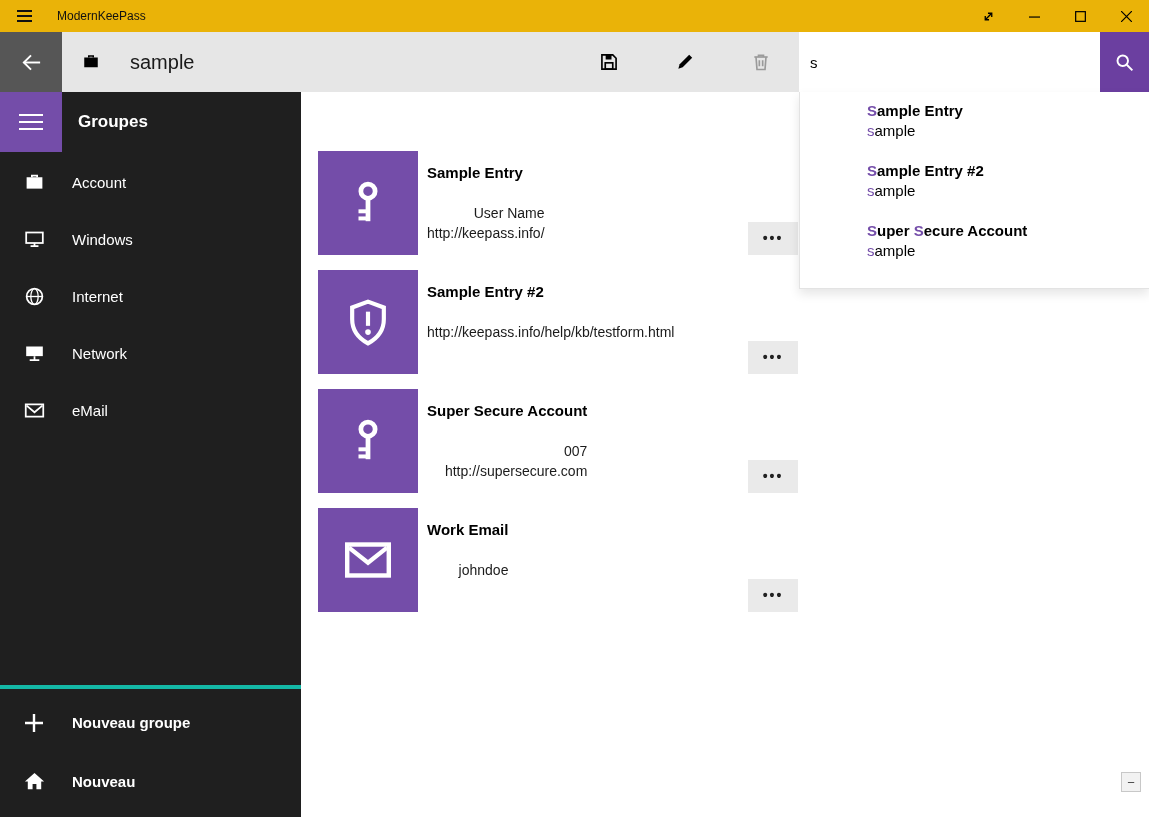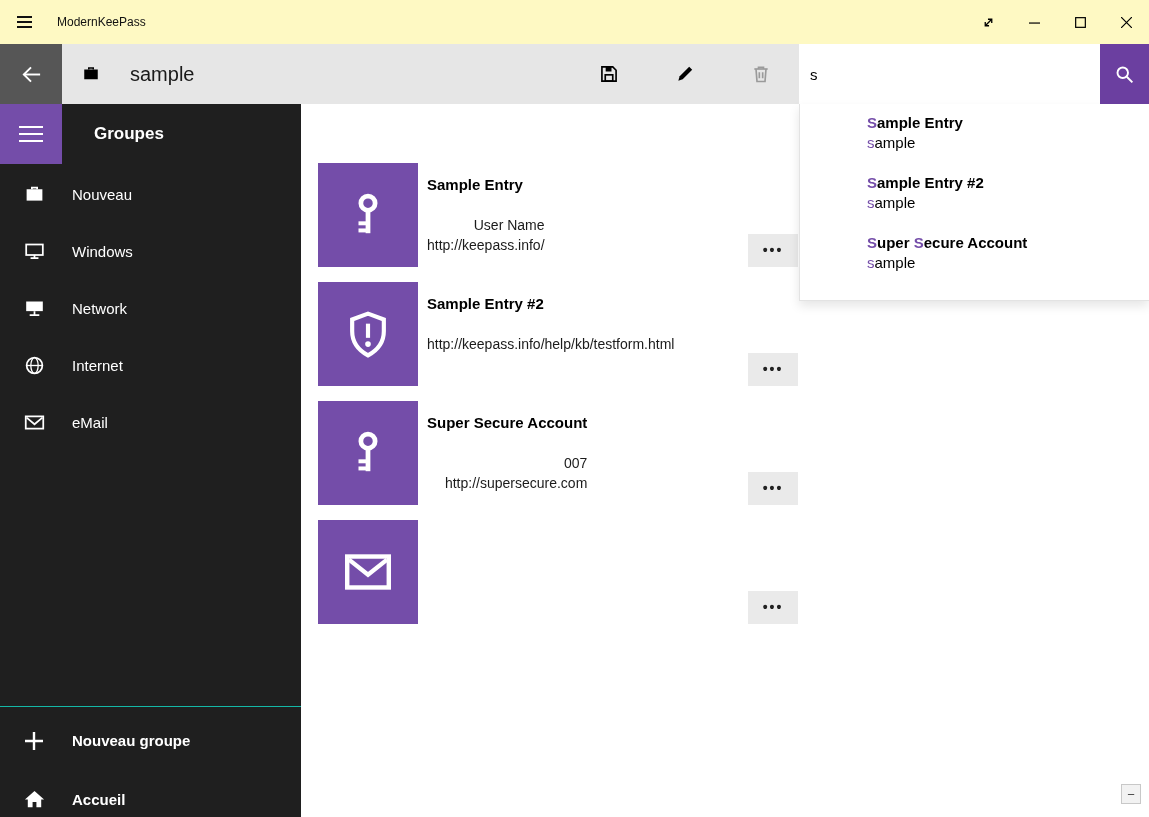--- a/index.html
+++ b/index.html
@@ -3,21 +3,21 @@
 <meta charset="utf-8">
 <style>
   * { margin:0; padding:0; box-sizing:border-box; }
   html,body { background:#888; }
   .app {
     width:1149px; height:817px; position:relative; overflow:hidden;
     background:#fff; font-family:"Liberation Sans","DejaVu Sans",sans-serif;
     color:#000;
   }
   
-  .titlebar { height:44px; background:#fef9c3; display:flex; align-items:center; }
+  .titlebar { height:32px; background:#eab308; display:flex; align-items:center; }
   .tb-menu { width:48px; height:32px; display:flex; align-items:center; justify-content:center; background:none; border:none; cursor:pointer; }
   .bars-sm { display:flex; flex-direction:column; gap:3px; }
   .bars-sm i { display:block; width:15px; height:2px; background:#111; }
   .tb-title { font-size:12px; color:#111; margin-left:9px; }
   .tb-controls { margin-left:auto; display:flex; height:32px; }
   .tb-btn { width:46px; height:32px; display:flex; align-items:center; justify-content:center; background:none; border:none; cursor:pointer; }
   
   .header { height:60px; background:#E6E6E6; display:flex; align-items:center; }
   .back-btn { width:62px; height:60px; background:#565656; border:none; display:flex; align-items:center; justify-content:center; cursor:pointer; flex-shrink:0; }
   .db-icon { margin-left:20px; display:flex; }
@@ -27,26 +27,26 @@
   .hdr-btn.disabled { cursor:default; }
   .searchbox { width:301px; height:60px; background:#fff; display:flex; align-items:center; padding-left:11px; font-size:15px; color:#000; cursor:text; }
   .search-btn { width:49px; height:60px; background:#6B3FA0; border:none; display:flex; align-items:center; justify-content:center; cursor:pointer; }
   
   .body { display:flex; height:725px; }
   .sidebar { width:301px; background:#1F1F1F; display:flex; flex-direction:column; flex-shrink:0; }
   .side-top { display:flex; align-items:center; height:60px; }
   .nav-hamburger { width:62px; height:60px; background:#744DA9; border:none; display:flex; align-items:center; justify-content:center; cursor:pointer; }
   .bars-lg { display:flex; flex-direction:column; gap:5px; }
   .bars-lg i { display:block; width:24px; height:2px; background:#fff; }
-  .groups-title { color:#fff; font-weight:700; font-size:17px; margin-left:32px; }
+  .groups-title { color:#fff; font-weight:700; font-size:17px; margin-left:16px; }
   .side-nav { margin-top:2px; }
   .side-item { height:57px; display:flex; align-items:center; padding-left:22px; cursor:pointer; }
   .side-item .sicon { width:24px; height:24px; display:flex; align-items:center; justify-content:center; flex-shrink:0; }
   .side-item .slabel { margin-left:26px; font-size:15px; color:#fff; }
-  .side-footer { margin-top:auto; border-top:1px solid #14b8a6; padding:4px 0 0; }
+  .side-footer { margin-top:auto; border-top:4px solid #14b8a6; padding:4px 0 6px; }
   .side-footer .side-item { height:59px; }
   .side-footer .slabel { font-weight:700; }
   
   .content { flex:1; position:relative; background:#fff; }
   .entry-list { padding:59px 0 0 17px; }
   .entry-row { display:flex; align-items:flex-start; width:480px; margin-bottom:15px; }
   .tile { width:100px; height:104px; background:#744DA9; display:flex; align-items:center; justify-content:center; flex-shrink:0; cursor:pointer; }
   .entry-text { margin-left:9px; padding-top:12px; }
   .entry-title { font-size:15px; font-weight:700; color:#000; line-height:20px; }
   .entry-sub { margin-top:20px; }
@@ -166,52 +166,52 @@
       </div>
 
       <nav class="side-nav">
         <div class="side-item">
           <span class="sicon">
             <svg viewBox="0 0 24 24" width="21" height="21">
                 <path d="M9 6 V4 h6 v2" fill="none" stroke="#fff" stroke-width="2"></path>
                 <rect x="3" y="6" width="18" height="13" fill="#fff"></rect>
               </svg>
           </span>
-          <span class="slabel">Nouveau</span>
+          <span class="slabel">Account</span>
         </div>
         <div class="side-item">
           <span class="sicon">
             <svg viewBox="0 0 24 24" width="21" height="21" fill="none" stroke="#fff" stroke-width="2">
                 <rect x="2.5" y="4" width="19" height="12"></rect>
                 <path d="M12 16 v3.5 M7.5 19.5 h9"></path>
               </svg>
           </span>
           <span class="slabel">Windows</span>
-        </div>
-        <div class="side-item">
-          <span class="sicon">
-            <svg viewBox="0 0 24 24" width="21" height="21">
-                <rect x="2.5" y="4" width="19" height="11" fill="#fff"></rect>
-                <path d="M12 15 v3.5 M6.5 19.5 h11" fill="none" stroke="#fff" stroke-width="2"></path>
-              </svg>
-          </span>
-          <span class="slabel">Network</span>
         </div>
         <div class="side-item">
           <span class="sicon">
             <svg viewBox="0 0 24 24" width="21" height="21" fill="none" stroke="#fff">
                 <circle cx="12" cy="12" r="9" stroke-width="2"></circle>
                 <ellipse cx="12" cy="12" rx="4.2" ry="9" stroke-width="1.5"></ellipse>
                 <path d="M3 12 h18" stroke-width="1.5"></path>
               </svg>
           </span>
           <span class="slabel">Internet</span>
         </div>
         <div class="side-item">
           <span class="sicon">
+            <svg viewBox="0 0 24 24" width="21" height="21">
+                <rect x="2.5" y="4" width="19" height="11" fill="#fff"></rect>
+                <path d="M12 15 v3.5 M6.5 19.5 h11" fill="none" stroke="#fff" stroke-width="2"></path>
+              </svg>
+          </span>
+          <span class="slabel">Network</span>
+        </div>
+        <div class="side-item">
+          <span class="sicon">
             <svg viewBox="0 0 24 24" width="21" height="21" fill="none" stroke="#fff" stroke-width="2">
                 <rect x="2" y="5" width="20" height="14"></rect>
                 <path d="M3 6.5 l9 7.5 9-7.5"></path>
               </svg>
           </span>
           <span class="slabel">eMail</span>
         </div>
       </nav>
 
       <div class="side-footer">
@@ -222,21 +222,21 @@
               </svg>
           </span>
           <span class="slabel">Nouveau groupe</span>
         </div>
         <div class="side-item">
           <span class="sicon">
             <svg viewBox="0 0 24 24" width="23" height="23">
                 <path d="M12 3 L22 12 h-3 v8 h-5 v-5.5 h-4 V20 H5 v-8 H2 z" fill="#fff"></path>
               </svg>
           </span>
-          <span class="slabel">Accueil</span>
+          <span class="slabel">Nouveau</span>
         </div>
       </div>
     </aside>
 
     <main class="content">
       <div class="entry-list">
 
         <div class="entry-row">
           <div class="tile">
             <svg viewBox="0 0 48 56" width="38" height="46">
@@ -292,20 +292,27 @@
           <button class="more-btn"><span>•••</span></button>
         </div>
 
         <div class="entry-row">
           <div class="tile">
             <svg viewBox="0 0 52 40" width="46" height="36">
                 <rect x="2.5" y="2.5" width="47" height="35" fill="none" stroke="#fff" stroke-width="5"></rect>
                 <path d="M4.5 6 L26 23 L47.5 6" fill="none" stroke="#fff" stroke-width="5"></path>
               </svg>
           </div>
+          <div class="entry-text">
+            <div class="entry-title">Work Email</div>
+            <div class="entry-sub">
+              <div class="entry-line">johndoe</div>
+              <div class="entry-line"></div>
+            </div>
+          </div>
           <button class="more-btn"><span>•••</span></button>
         </div>
 
       </div>
 
       <div class="suggest-panel">
         <div class="suggest-item">
           <div class="s-title"><span class="hl">S</span><span>ample Entry</span></div>
           <div class="s-sub"><span class="hl">s</span><span>ample</span></div>
         </div>

